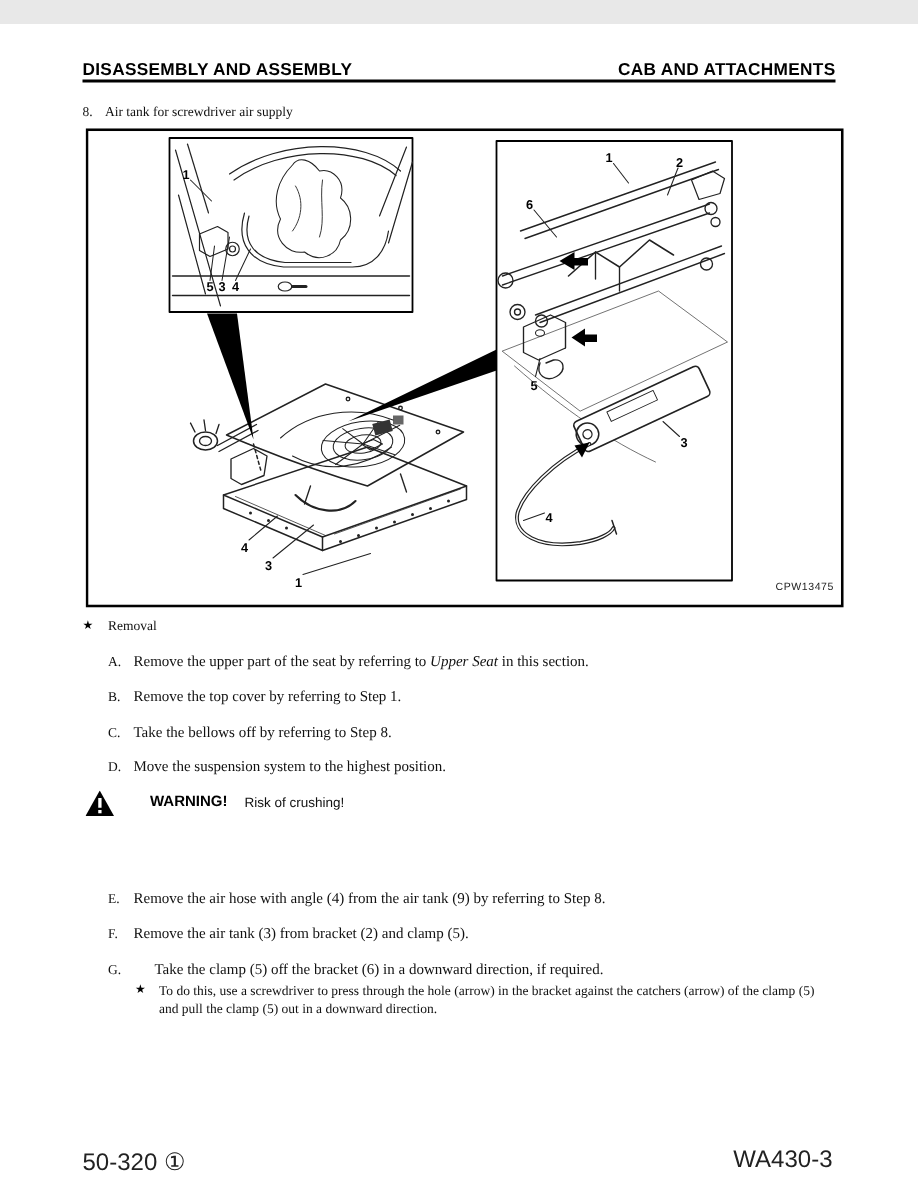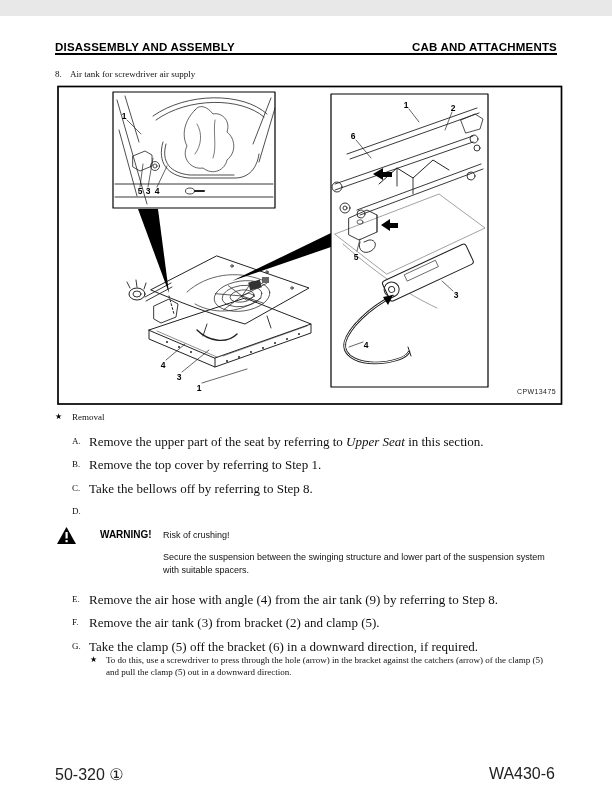--- a/index.html
+++ b/index.html
@@ -18,21 +18,21 @@
   .figure{position:absolute;left:57px;top:68px;width:506px;height:322px;background:#fff;}
   .figure svg{position:absolute;left:0;top:0;}
   .callout{
     position:absolute;transform:translate(-50%,-50%);
     font-family:"Liberation Sans",sans-serif;font-weight:bold;font-size:8.5px;color:#000;
     background:transparent;white-space:nowrap;
   }
   .fig-code{position:absolute;right:7px;top:304px;font-family:"Liberation Sans",sans-serif;font-size:7px;letter-spacing:.4px;color:#222;}
   .star{font-size:8px;color:#000;}
   .step-letter{font-size:9px;color:#111;}
-  .step-text{font-size:13px;line-height:12px;color:#111;white-space:nowrap;}
+  .step-text{font-size:10px;line-height:12px;color:#111;white-space:nowrap;}
   .step-text-wrap{font-size:9px;line-height:12px;color:#111;}
   .ital{font-style:italic;}
   .sans9{font-family:"Liberation Sans",sans-serif;font-size:9px;line-height:13px;color:#111;}
   .sansb{font-family:"Liberation Sans",sans-serif;font-weight:bold;font-size:10px;color:#000;}
   .footer{font-family:"Liberation Sans",sans-serif;font-size:16px;color:#222;white-space:nowrap;}
 </style>
 </head>
 <body>
 
 <div class="page">
@@ -233,38 +233,38 @@
   <span class="abs step-letter" style="left:72px;top:420px;">A.</span>
   <span class="abs step-text" style="left:89px;top:420px;"><span>Remove the upper part of the seat by referring to </span><span class="ital">Upper Seat</span><span> in this section.</span></span>
 
   <span class="abs step-letter" style="left:72px;top:443px;">B.</span>
   <span class="abs step-text" style="left:89px;top:443px;">Remove the top cover by referring to Step 1.</span>
 
   <span class="abs step-letter" style="left:72px;top:467px;">C.</span>
   <span class="abs step-text" style="left:89px;top:467px;">Take the bellows off by referring to Step 8.</span>
 
   <span class="abs step-letter" style="left:72px;top:490px;">D.</span>
+  <span class="abs step-text" style="left:89px;top:490px;">Move the suspension system to the highest position.</span>
 
   <svg class="abs" style="left:57px;top:511px;" width="19" height="17" viewBox="0 0 19 17">
     <polygon points="9.5,0 19,17 0,17" fill="#000"></polygon>
     <rect x="8.5" y="5" width="2.2" height="6.5" fill="#fff"></rect>
     <rect x="8.5" y="13" width="2.2" height="2.2" fill="#fff"></rect>
   </svg>
   <span class="abs sansb" style="left:100px;top:513px;">WARNING!</span>
   <span class="abs sans9" style="left:163px;top:513px;">Risk of crushing!</span>
-  <span class="abs sans9" style="left:163px;top:535px;width:398px;display:block;">Secure the suspension between the swinging structure and lower part of the suspension system with suitable spacers.</span>
 
   <span class="abs step-letter" style="left:72px;top:578px;">E.</span>
   <span class="abs step-text" style="left:89px;top:578px;">Remove the air hose with angle (4) from the air tank (9) by referring to Step 8.</span>
 
   <span class="abs step-letter" style="left:72px;top:601px;">F.</span>
   <span class="abs step-text" style="left:89px;top:601px;">Remove the air tank (3) from bracket (2) and clamp (5).</span>
 
   <span class="abs step-letter" style="left:72px;top:625px;">G.</span>
-  <span class="abs step-text" style="left:89px;top:625px;">Take the clamp (5) off the bracket (6) in a downward direction, if required.</span>
+  <span class="abs step-text" style="left:103px;top:625px;">Take the clamp (5) off the bracket (6) in a downward direction, if required.</span>
 
   <span class="abs star" style="left:90px;top:639px;">★</span>
   <span class="abs step-text-wrap" style="left:106px;top:638px;width:452px;display:block;">To do this, use a screwdriver to press through the hole (arrow) in the bracket against the catchers (arrow) of the clamp (5) and pull the clamp (5) out in a downward direction.</span>
 
   <span class="abs footer" style="left:55px;top:749px;"><span>50-320</span> <span>①</span></span>
-  <span class="abs footer" style="right:57px;top:749px;">WA430-6</span>
+  <span class="abs footer" style="right:57px;top:749px;">WA430-3</span>
 
 </div>
 
 </body></html>

